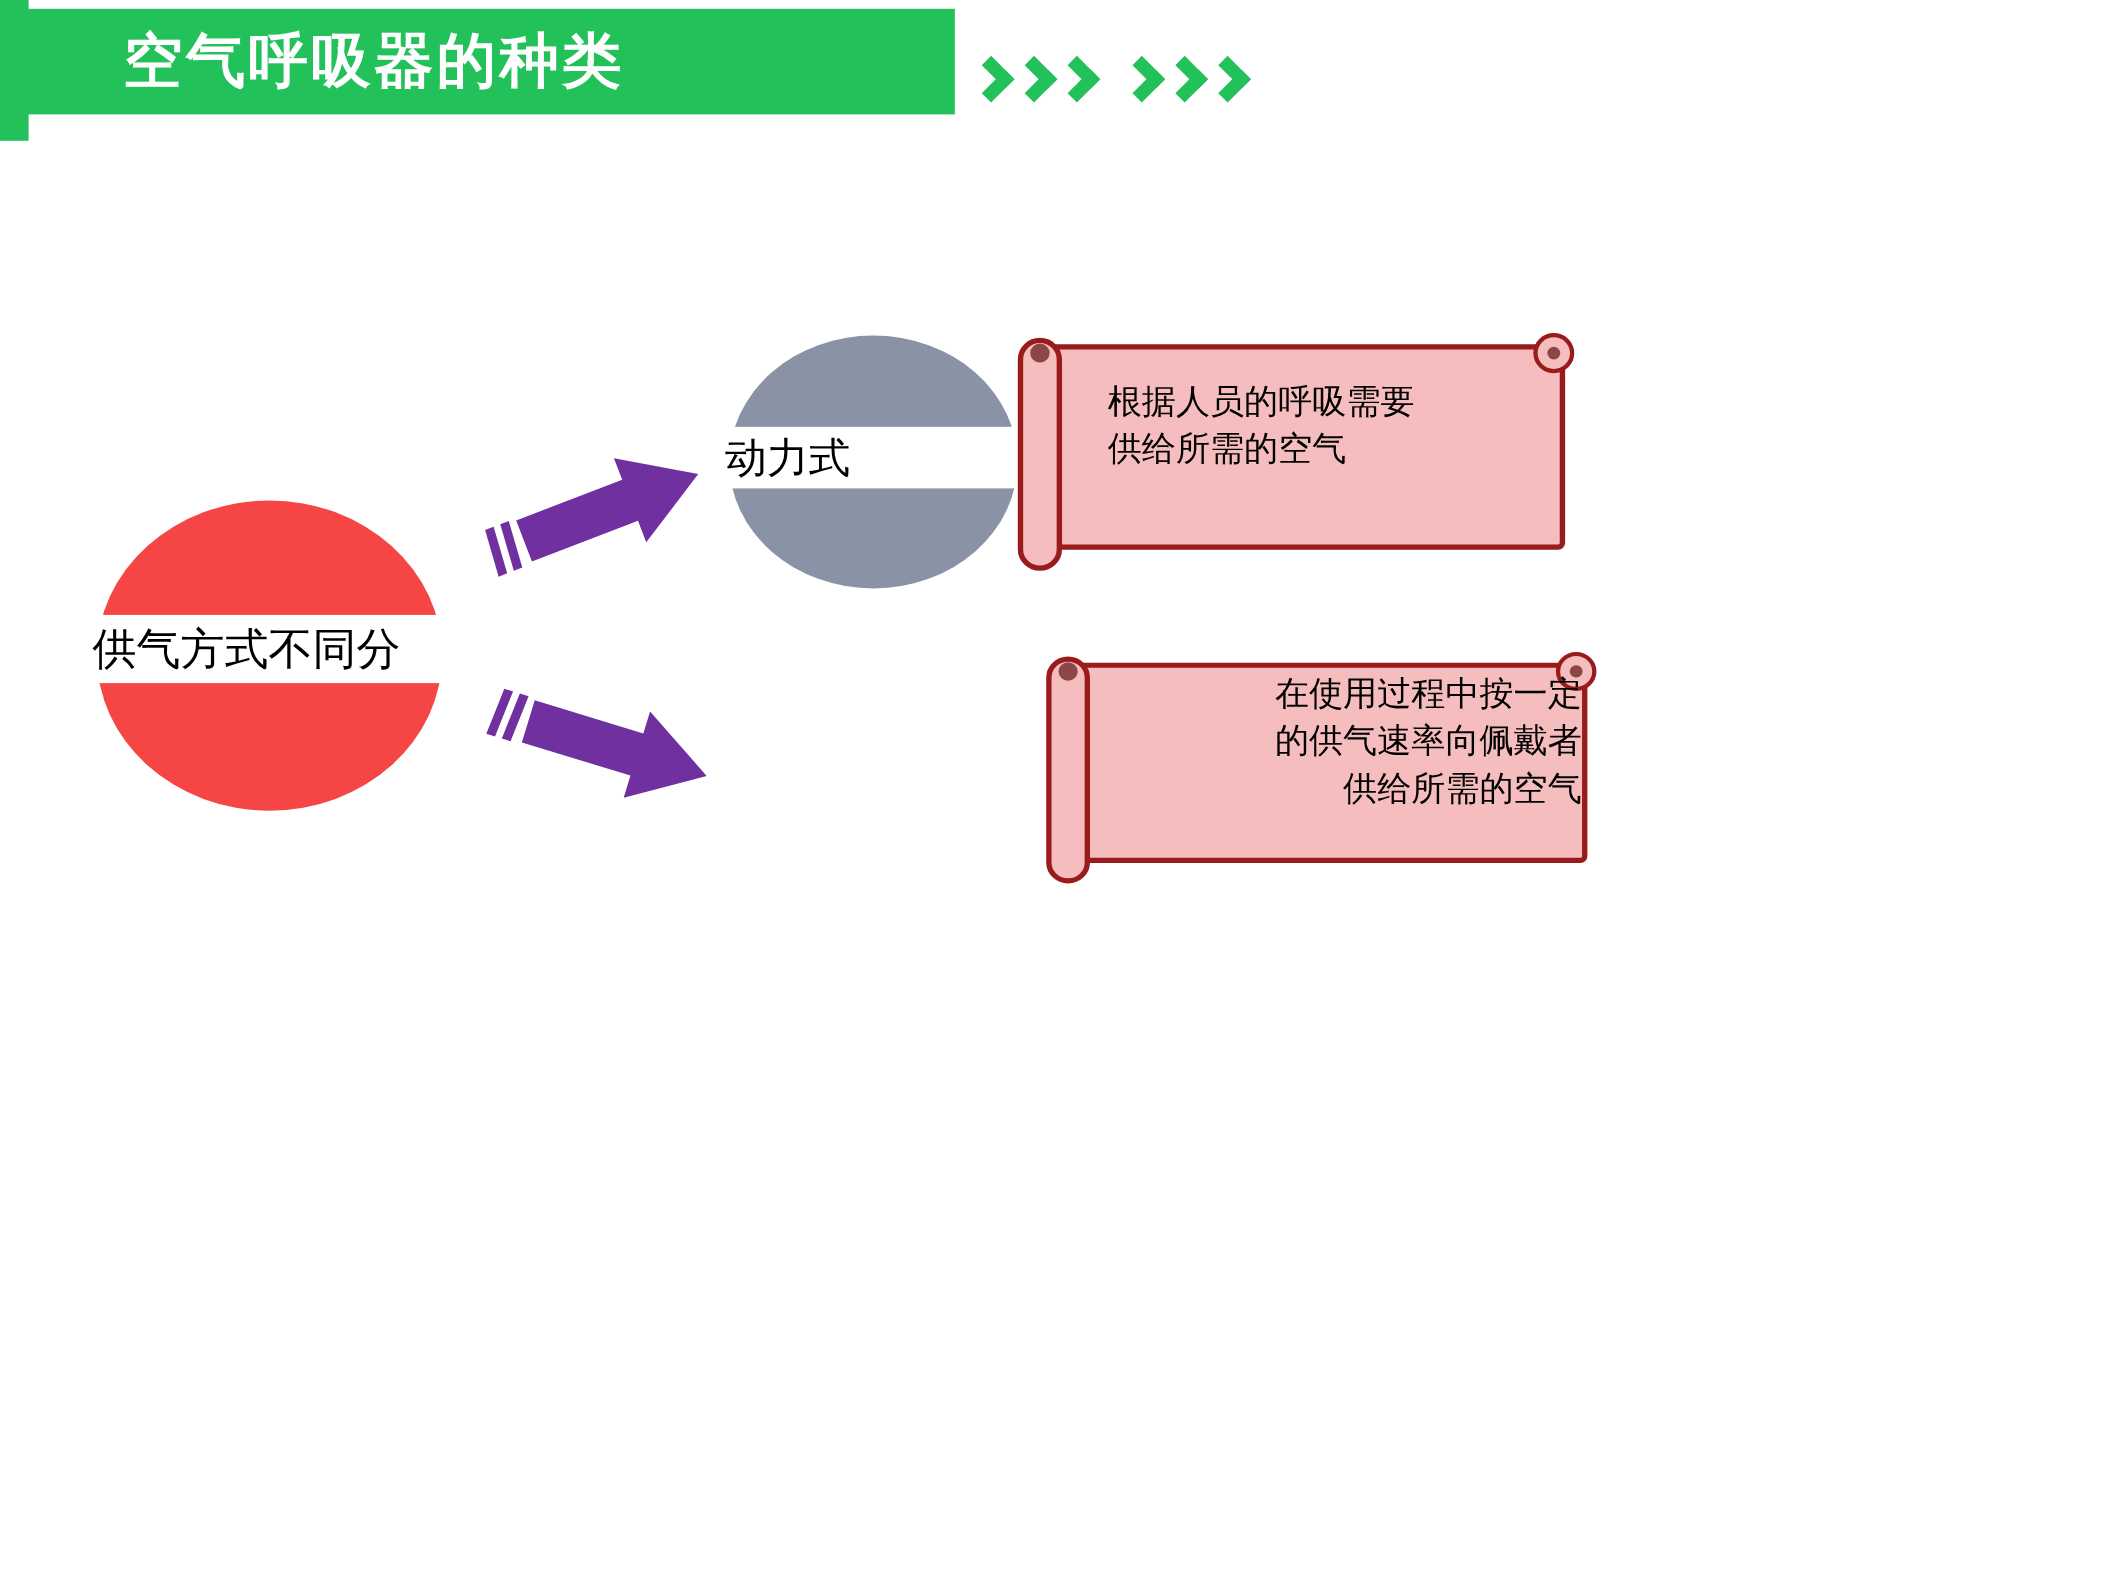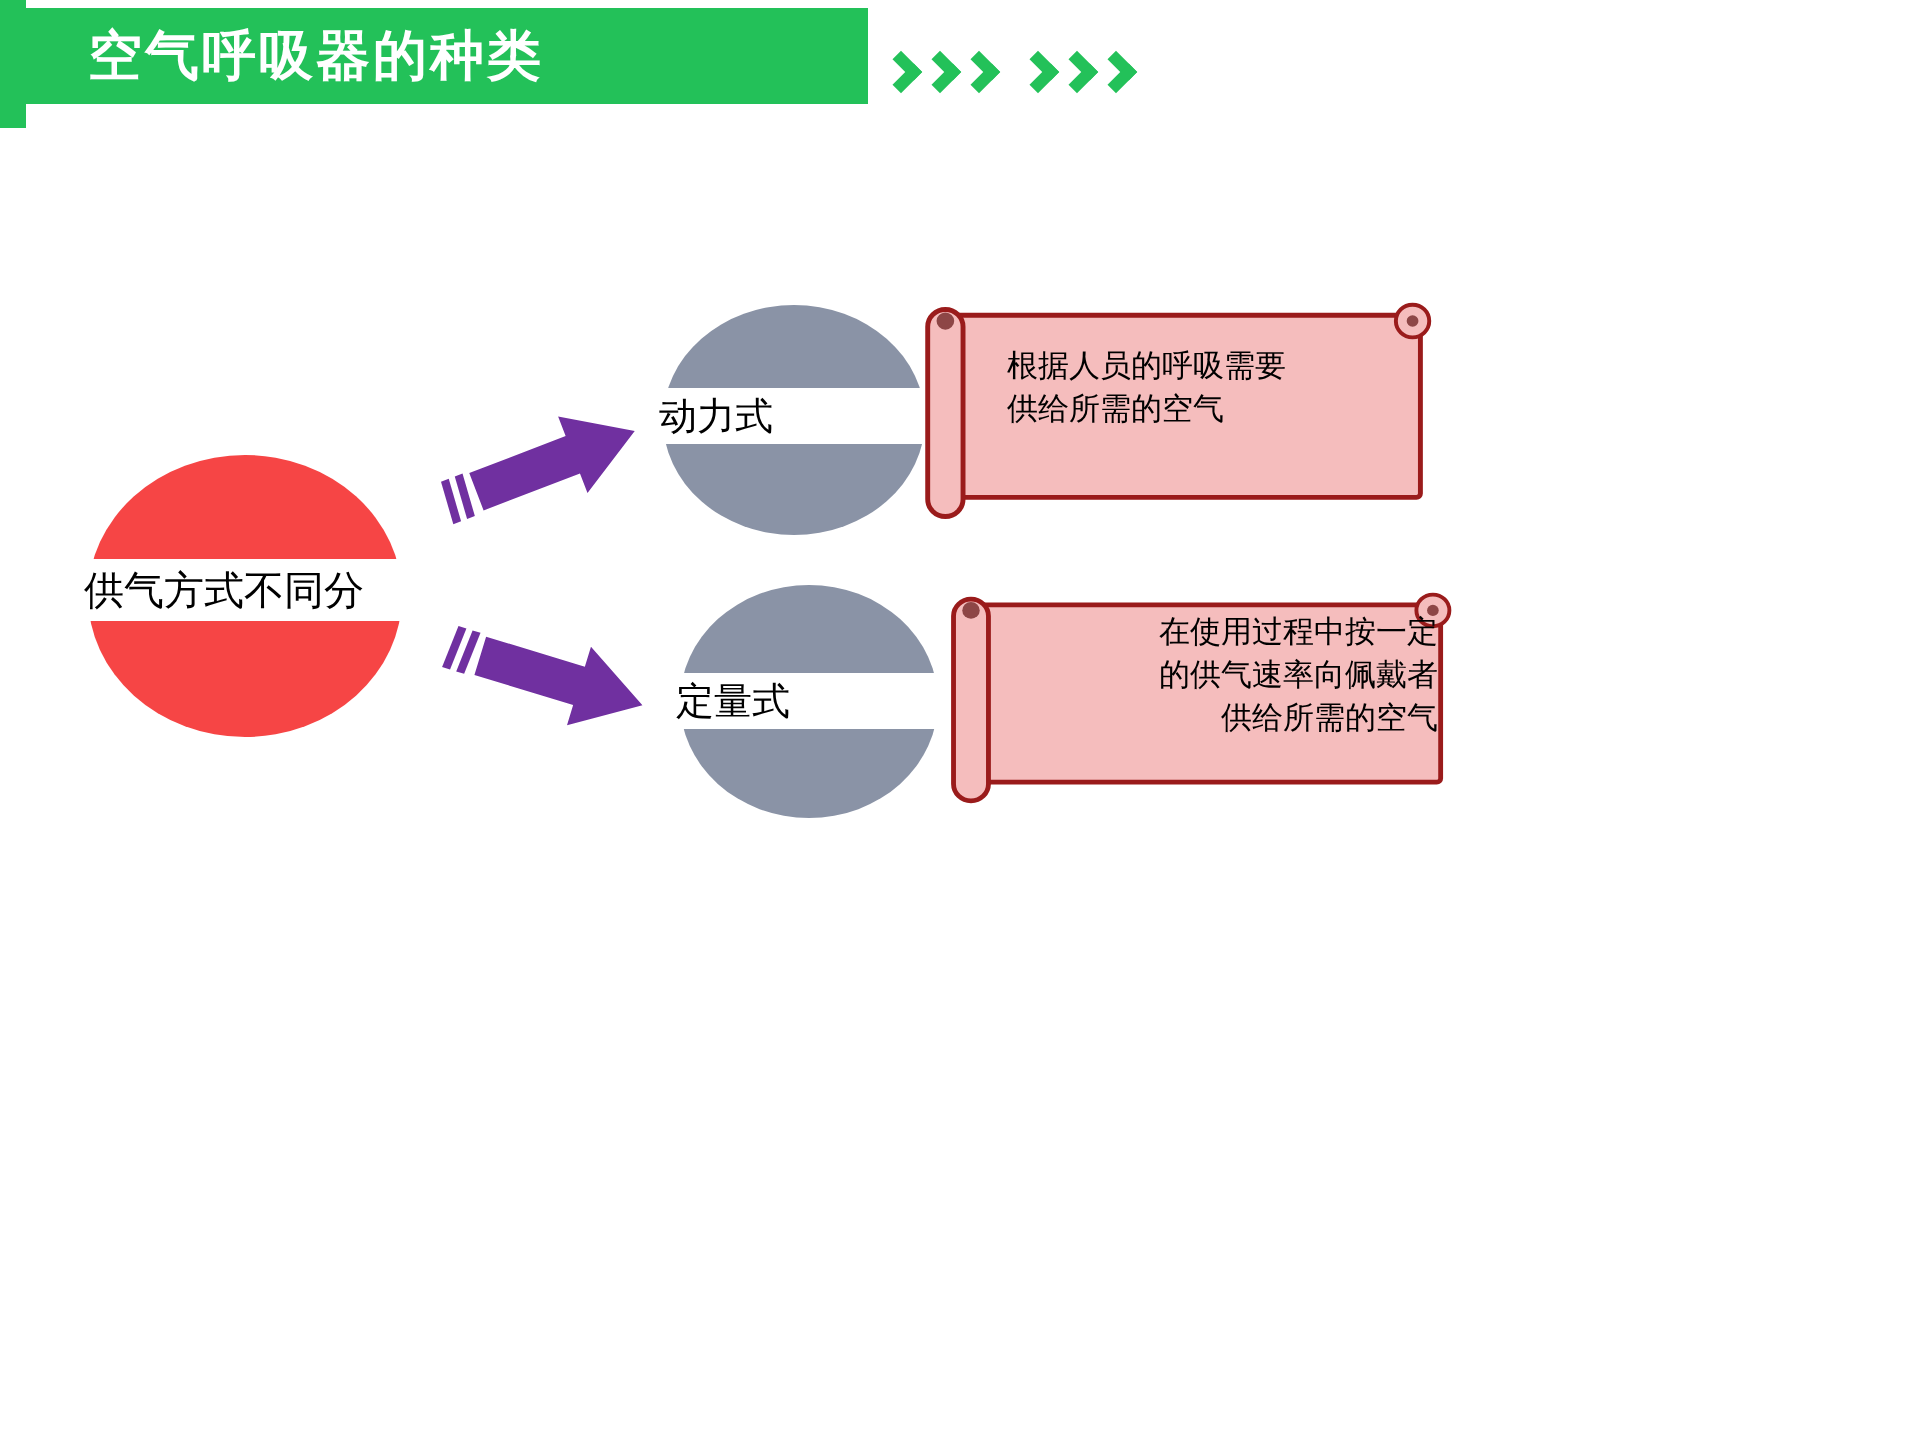--- a/index.html
+++ b/index.html
@@ -14,21 +14,21 @@
   }
 
   
   .green-tab {
     position:absolute; left:0; top:0; width:26px; height:128px;
     background:var(--green,#23C159);
   }
   .green-bar {
     position:absolute; left:0; top:8px; width:868px; height:96px;
     background:var(--green,#23C159);
-    display:flex; align-items:center; padding-left:88px;
+    display:flex; align-items:center; padding-left:112px;
   }
   .slide-title {
     color:var(--title-text,#fff); font-size:54px; font-weight:bold;
     letter-spacing:3px; white-space:nowrap;
   }
   .chevron-row {
     position:absolute; left:886px; top:44px; height:56px;
     display:flex; align-items:center;
   }
   .chev {
@@ -121,25 +121,20 @@
       <path d="M24,23 L33,23 L29,67 L20,67 Z" style="fill:var(--purple,#7030A0)"></path>
       <polygon points="40,25 152,25 152,4 224,45 152,86 152,65 40,65" style="fill:var(--purple,#7030A0)"></polygon>
     </svg>
   </div>
 
   <div class="ellipse ellipse-node1">
     <div class="band band-node">
       <span>动力式</span>
     </div>
   </div>
-  <div class="ellipse ellipse-node2">
-    <div class="band band-node">
-      <span>定量式</span>
-    </div>
-  </div>
 
   <div class="scroll scroll-top">
     <svg class="scroll-shape" viewBox="0 0 540 240" preserveAspectRatio="none">
       <rect x="44" y="18" width="474" height="190" rx="4" style="fill:var(--scroll-fill,#F5BDBD);stroke:var(--scroll-border,#9A1B1B);stroke-width:5"></rect>
       <circle cx="510" cy="24" r="17" style="fill:var(--scroll-fill,#F5BDBD);stroke:var(--scroll-border,#9A1B1B);stroke-width:4"></circle>
       <circle cx="510" cy="24" r="6" style="fill:var(--scroll-curl,#8D4646)"></circle>
       <rect x="16" y="12" width="36" height="216" rx="18" style="fill:var(--scroll-fill,#F5BDBD);stroke:var(--scroll-border,#9A1B1B);stroke-width:5"></rect>
       <circle cx="34" cy="24" r="9" style="fill:var(--scroll-curl,#8D4646)"></circle>
     </svg>
     <div class="scroll-text">根据人员的呼吸需要

